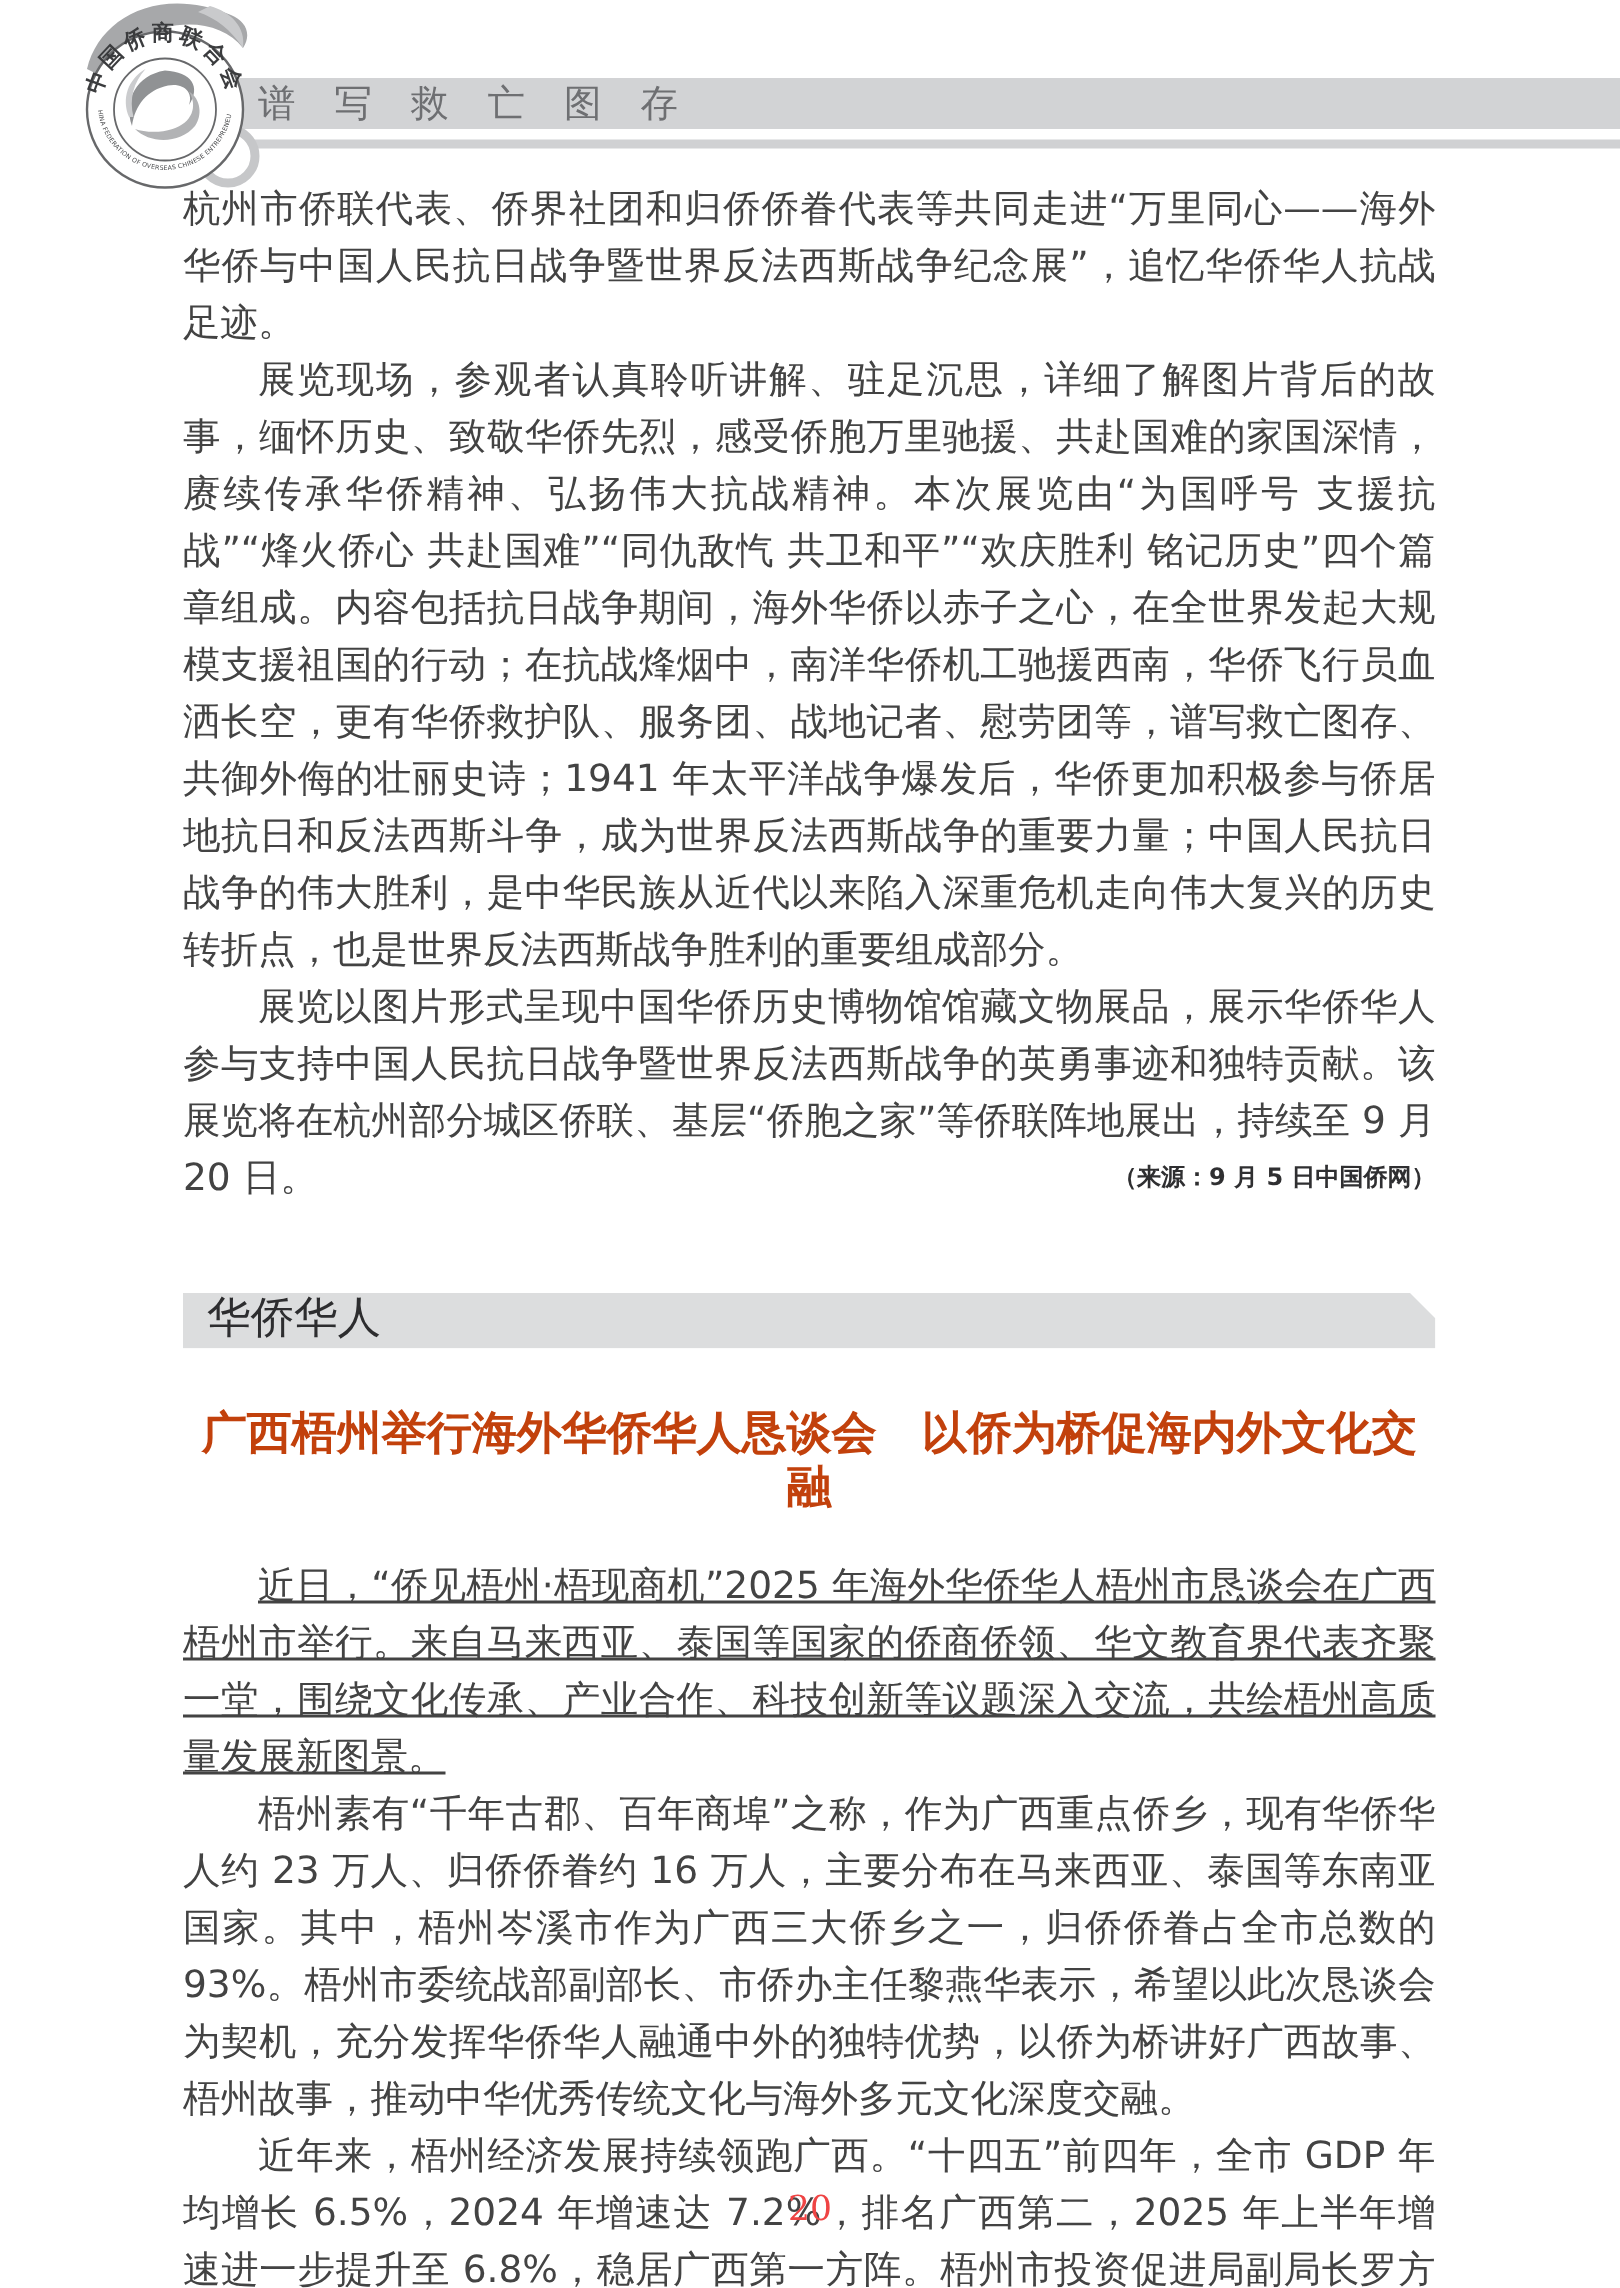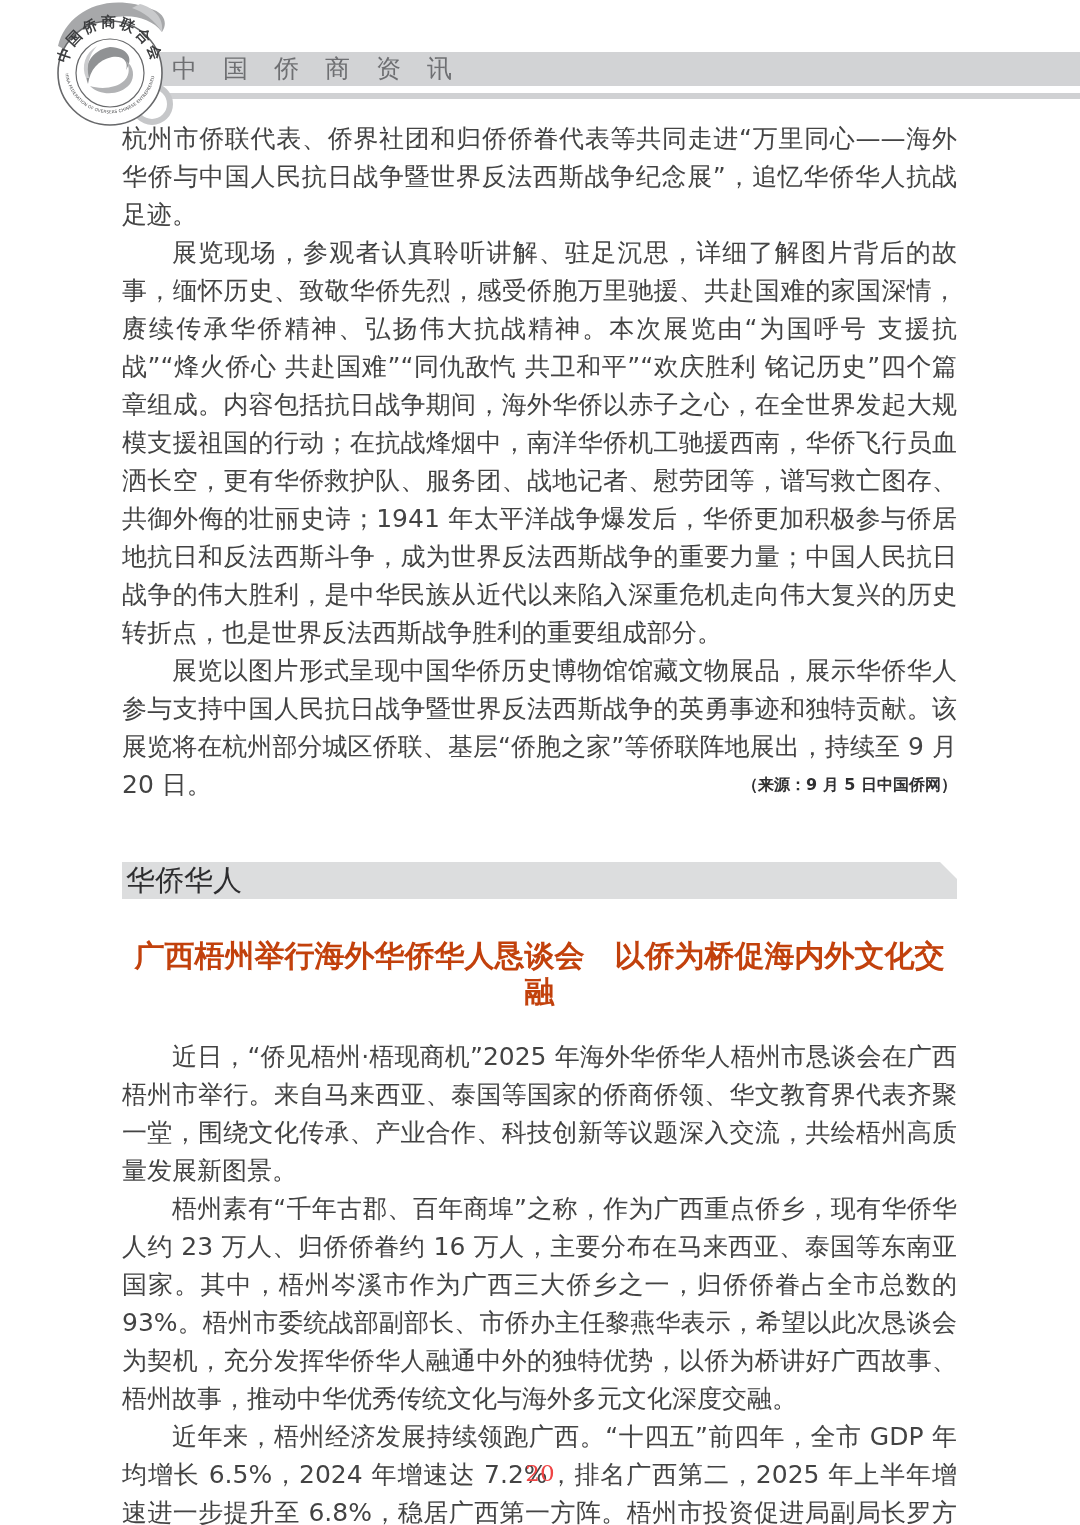--- a/index.html
+++ b/index.html
@@ -37,45 +37,45 @@
   .source {
     float:right; font-weight:bold; font-size:16px;
     line-height:38px; color:#2f2f31;
   }
 
   .section-band {
     margin-top:58px; height:37px; background:#dcddde;
     clip-path:polygon(0 0, calc(100% - 17px) 0, 100% 17px, 100% 100%, 0 100%);
   }
   .section-label {
-    font-family:Liberation Sans, sans-serif;
-    font-size:29px; line-height:37px; padding-left:4px; color:#2d2d2f;
+    font-family:Liberation Mono, monospace;
+    font-size:29px; line-height:37px; padding-left:16px; color:#2d2d2f;
   }
 
   .article-title {
     margin-top:39px; text-align:center;
     font-size:30px; font-weight:bold; line-height:36px; color:#c2410c;
   }
-  .first-after-title { margin-top:28px !important; }
+  .first-after-title { margin-top:28px !important;text-decoration:underline; }
 
   
   .page-number {
     position:absolute; left:0; right:0; top:1460px; text-align:center;
     font-family:"DejaVu Serif","Liberation Serif",serif;
     font-size:23px; color:#ef4444;
   }
 </style>
 </head>
 <body>
 
 <div class="page">
 
   <div class="header-band"></div>
   <div class="header-rule"></div>
-  <div class="header-title">中国侨商资讯</div>
+  <div class="header-title">谱写救亡图存</div>
 
   <svg class="logo" viewBox="0 0 140 146" aria-hidden="true">
 
     <path d="M 18,46 C 26,12 66,-10 114,10 C 124,14 128,23 122,32 C 102,6 48,12 30,52 Z" fill="#a7a8aa"></path>
     <path d="M 100,4 C 114,8 124,18 122,32 C 114,20 104,12 92,8 Z" fill="#c9cacc"></path>
 
     <circle cx="112" cy="104" r="18" fill="#ffffff" stroke="#c6c7c9" stroke-width="6"></circle>
 
     <circle cx="70" cy="73" r="52" fill="#ffffff" stroke="#67686a" stroke-width="1.6"></circle>
     <circle cx="70" cy="73" r="34" fill="#ffffff" stroke="#67686a" stroke-width="1.2"></circle>

